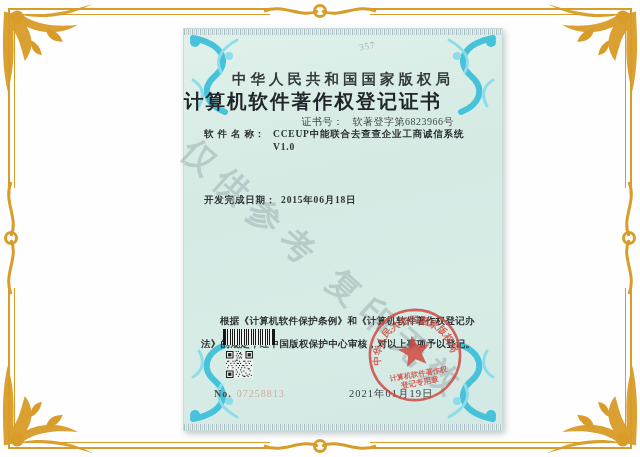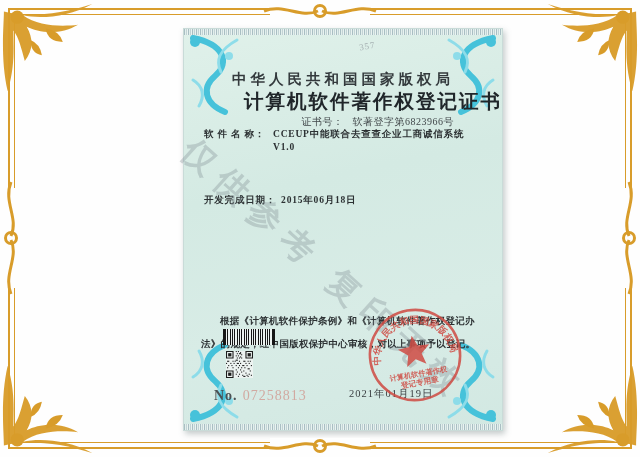--- a/index.html
+++ b/index.html
@@ -36,21 +36,21 @@
   .g-top{top:0;}
   .g-bottom{bottom:0;}
   .cyan-corner{position:absolute;width:60px;height:84px;z-index:1;opacity:.95;}
   .cc-tl{left:3px;top:5px;}
   .cc-tr{right:3px;top:5px;transform:scaleX(-1);}
   .cc-bl{left:3px;bottom:7px;transform:scaleY(-1);}
   .cc-br{right:3px;bottom:7px;transform:scale(-1,-1);}
 
   .issuer{position:absolute;top:41px;left:0;width:100%;text-align:center;
     font-size:14.5px;font-weight:700;letter-spacing:4px;color:#343a3d;z-index:3;}
-  .doc-title{position:absolute;top:59px;left:0;width:100%;text-align:right;
+  .doc-title{position:absolute;top:59px;left:0;width:100%;text-align:left;
     font-size:19.5px;font-weight:700;letter-spacing:2px;color:#20262a;z-index:3;}
   .certno{position:absolute;top:86px;right:48px;font-size:10px;color:#41474a;
     letter-spacing:.5px;z-index:3;}
   .certno .lbl{margin-right:9px;}
 
   .row{position:absolute;left:20px;font-size:9.5px;font-weight:700;color:#2c3133;
     letter-spacing:.8px;z-index:3;white-space:nowrap;}
   .row .lbl{display:inline-block;min-width:64px;margin-right:5px;}
   .val-block{display:inline-block;vertical-align:top;line-height:13px;white-space:normal;max-width:220px;}
   .r0{top:99px;} .r1{top:133px;} .r2{top:165px;} .r3{top:187px;}
@@ -58,21 +58,21 @@
 
   .statement{position:absolute;left:17px;top:281px;width:288px;
     font-size:9.5px;font-weight:700;color:#2c3133;line-height:22.5px;
     text-indent:19px;letter-spacing:.3px;z-index:3;}
 
   .barcode{position:absolute;left:39px;top:300px;width:48px;height:16px;z-index:3;
     border-left:2px solid #161616;border-right:2px solid #161616;
     background:repeating-linear-gradient(90deg,#161616 0 1px,#ecf2f0 1px 2px,#161616 2px 3.4px,#ecf2f0 3.4px 5px,#161616 5px 5.6px,#ecf2f0 5.6px 7px);}
   .qr{position:absolute;left:42px;top:322px;width:27px;height:27px;z-index:3;}
 
-  .serial{position:absolute;left:30px;top:359px;font-size:14px;z-index:3;
+  .serial{position:absolute;left:30px;top:359px;font-size:10px;z-index:3;
     font-family:"Liberation Serif","DejaVu Serif",serif;}
   .serial .pfx{color:#4a5154;font-weight:700;letter-spacing:1px;}
   .serial .num{color:#d0948b;opacity:.75;letter-spacing:1px;margin-left:5px;}
 
   .issue-date{position:absolute;left:165px;top:358px;font-size:10.5px;font-weight:400;
     letter-spacing:1px;color:#3a3f42;z-index:4;text-align:right;}
 
   .seal{position:absolute;left:182px;top:277px;width:98px;height:98px;
     transform:rotate(-10deg);opacity:.85;z-index:6;}
 

